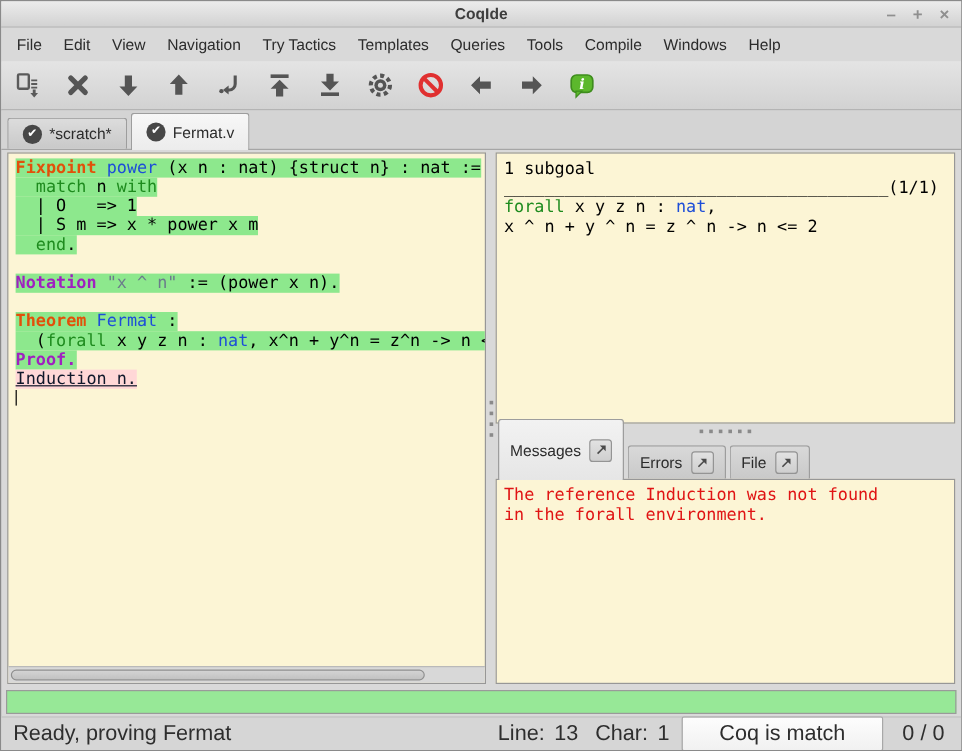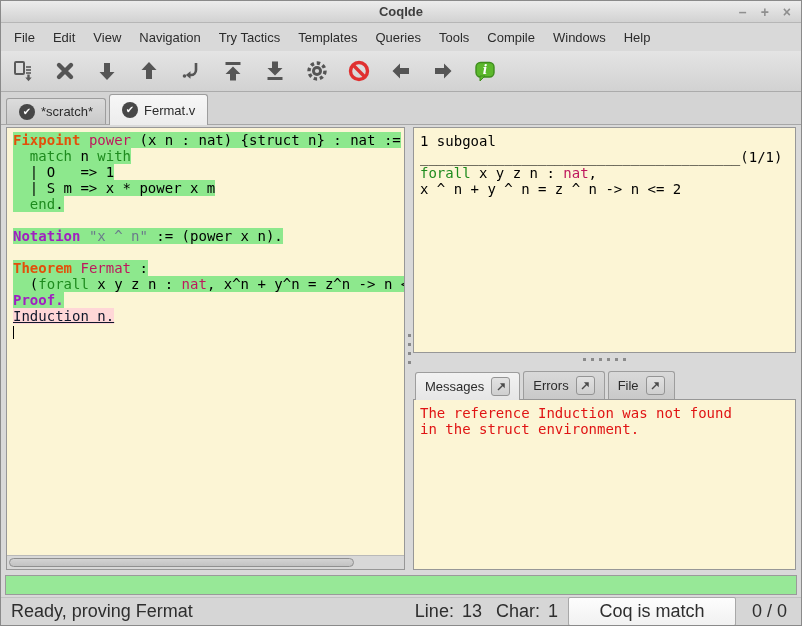--- a/index.html
+++ b/index.html
@@ -92,21 +92,21 @@
     flex:1 1 auto; overflow:hidden;
     padding:4px 0 0 6px;
     font-family:"DejaVu Sans Mono", monospace;
     font-size:14px; line-height:16px;
   }
   .code-line { height:16px; white-space:pre; }
   .seg { white-space:pre; }
   .hl-processed { background:#8de88d; }
   .hl-error { background:#ffd7d7; }
   .tok-vernac { color:#e2500a; font-weight:bold; }
-  .tok-ident { color:#be185d; }
+  .tok-ident { color:#1d4ed8; }
   .tok-kw { color:#1e8b1e; }
   .tok-notation { color:#a020c0; font-weight:bold; }
   .tok-string { color:#6b7b8b; }
   .tok-plain { color:#000; }
   .tok-error { color:#0f172a; text-decoration:underline; }
   .tok-msg { color:#e01414; }
   .caret { display:inline-block; width:1px; height:13px; background:#000; vertical-align:-2px; }
   
   .hscroll {
     flex:0 0 14px; height:14px;
@@ -145,21 +145,21 @@
   .nb-tabs { height:34px; flex:0 0 34px; display:flex; align-items:flex-end; padding-left:2px; }
   .nb-tab {
     display:flex; align-items:center; gap:7px;
     border:1px solid #9d9d9d; border-bottom:none;
     border-radius:3px 3px 0 0;
     padding:0 9px; height:28px;
     background:linear-gradient(#d9d9d9,#c9c9c9);
     font-size:13px; color:#2c2c2c;
     margin-right:3px;
   }
-  .nb-tab.active { height:28px; background:linear-gradient(#f2f2f2,#e6e6e6); margin-bottom:-1px; z-index:2; }
+  .nb-tab.active { height:51px; background:linear-gradient(#f2f2f2,#e6e6e6); margin-bottom:-1px; z-index:2; }
   .detach-btn {
     width:19px; height:19px;
     border:1px solid #949494; border-radius:3px;
     background:linear-gradient(#e2e2e2,#cfcfcf);
     display:flex; align-items:center; justify-content:center;
   }
   .nb-content {
     flex:1 1 auto;
     padding:5px 0 0 6px;
     font-family:"DejaVu Sans Mono", monospace;
@@ -378,21 +378,21 @@
           <span class="detach-btn">
             <svg width="12" height="12" viewBox="0 0 16 16">
               <line x1="4" y1="12" x2="11" y2="5" stroke="#4a4a4a" stroke-width="1.8"></line>
               <polygon points="13,3 6.5,3 13,9.5" fill="#4a4a4a"></polygon>
             </svg>
           </span>
         </div>
       </div>
       <div class="pane nb-content">
           <div class="code-line"><span class="tok-msg">The reference Induction was not found</span></div>
-          <div class="code-line"><span class="tok-msg">in the struct environment.</span></div>
+          <div class="code-line"><span class="tok-msg">in the forall environment.</span></div>
         </div>
     </div>
   </div>
 </div>
 
 <div class="progress-wrap">
   <div class="progress"></div>
 </div>
 
 <div class="statusbar">

